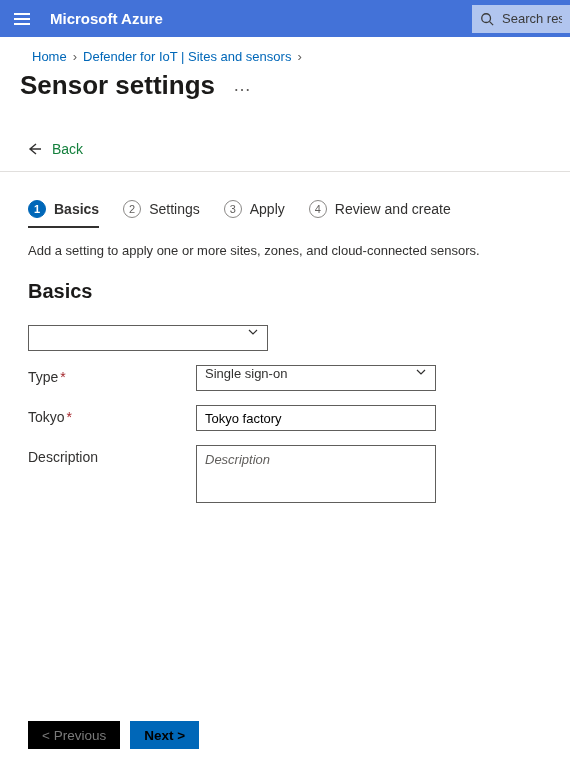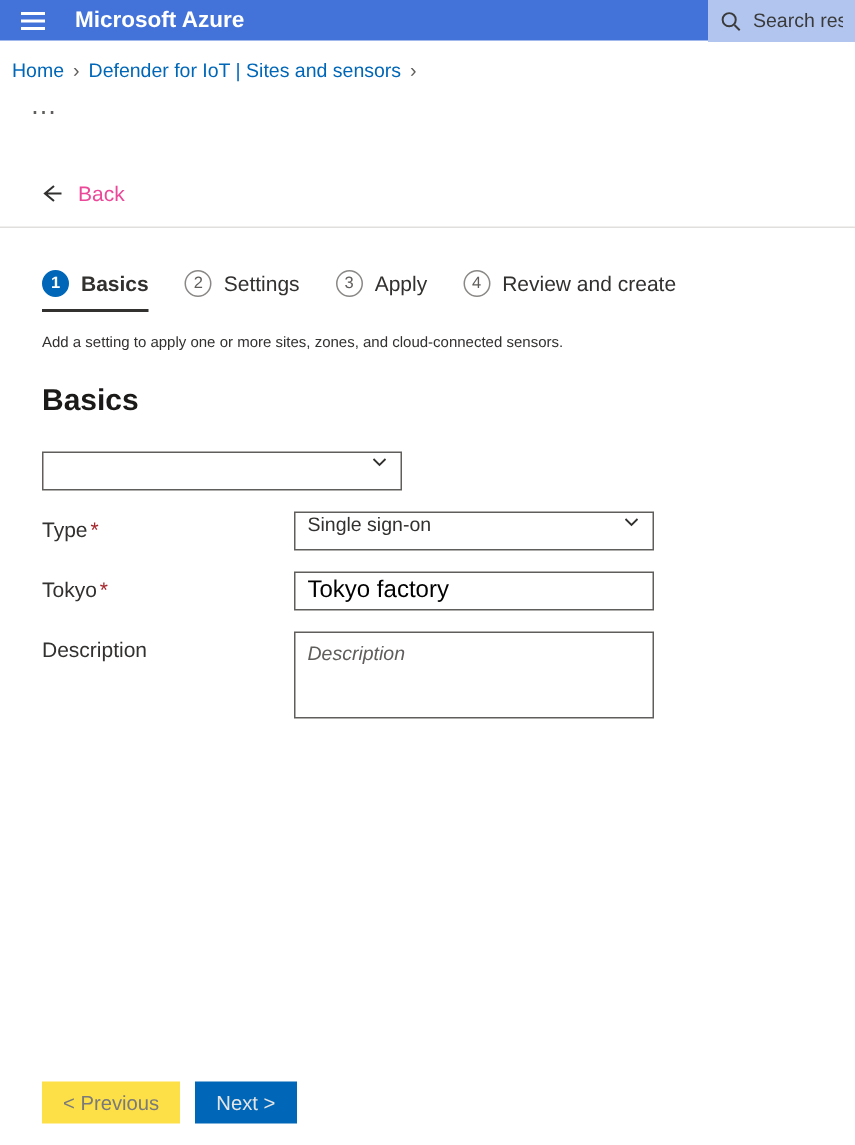--- a/index.html
+++ b/index.html
@@ -1,71 +1,71 @@
 <!DOCTYPE html>
 <html><head>
 <meta charset="utf-8">
 <style>
   * { box-sizing: border-box; margin: 0; padding: 0; font-family: "Segoe UI", -apple-system, BlinkMacSystemFont, sans-serif; }
   html, body { width: 570px; height: 763px; overflow: hidden; background: #ffffff; color: #323130; }
 
   
-  .topbar { height: 27px; background: #4372d8; display: flex; align-items: center; color: #fff; padding: 0 14px; gap: 20px; }
+  .topbar { height: 37px; background: #4372d8; display: flex; align-items: center; color: #fff; padding: 0 14px; gap: 20px; }
   .hamburger { display:flex; flex-direction:column; gap:3px; cursor:pointer; }
   .hamburger span { display:block; width:16px; height:2px; background:#fff; }
   .brand { font-size: 15px; font-weight: 600; }
   .topspace { flex:1; }
   .searchwrap { background:#b1c5ef; height:28px; display:flex; align-items:center; padding:0 8px; gap:8px; min-width:90px; margin-right:-14px; }
   .searchwrap input { border:none; background:transparent; outline:none; font-size:13px; color:#2b2b2b; width:60px; }
   .searchwrap input::placeholder { color:#3a3a3a; }
   .search-icon svg { width:14px; height:14px; display:block; }
 
   
-  .crumbs { padding: 12px 20px 0 8px; font-size:13px; display:flex; align-items:center; gap:6px; color:#0067b8; }
+  .crumbs { padding: 12px 20px 0 32px; font-size:13px; display:flex; align-items:center; gap:6px; color:#0067b8; }
   .crumbs a { color:#0067b8; text-decoration:none; }
   .chev { color:#605e5c; }
 
   
   .titlebar { padding: 6px 20px 0 20px; display:flex; align-items:center; gap:18px; }
   h1.pagetitle { font-size:26px; font-weight:600; color:#1b1a19; }
   .more { color:#605e5c; font-size:18px; letter-spacing:2px; cursor:pointer; }
 
   
-  .backrow { padding: 40px 20px 14px 26px; display:flex; align-items:center; gap:10px; font-size:14px; color:#ec4899; border-bottom:1px solid #e1dfdd; cursor:pointer; }
+  .backrow { padding: 40px 20px 14px 26px; display:flex; align-items:center; gap:10px; font-size:14px; color:#15803d; border-bottom:1px solid #e1dfdd; cursor:pointer; }
   .backarrow svg { width:16px; height:16px; display:block; }
 
   
   .tabs { display:flex; gap:24px; padding: 28px 28px 0 28px; border-bottom:1px solid transparent; }
   .tab { display:flex; align-items:center; gap:8px; font-size:14px; color:#323130; padding-bottom:10px; cursor:pointer; position:relative; }
   .tabnum { width:18px; height:18px; border-radius:50%; border:1px solid #8a8886; display:flex; align-items:center; justify-content:center; font-size:11px; color:#605e5c; }
   .tab.active .tabnum { background:#0067b8; border-color:#0067b8; color:#fff; }
   .tab.active { font-weight:600; }
   .tab.active::after { content:""; position:absolute; left:0; right:0; bottom:0; height:2px; background:#323130; }
 
-  .desc { padding: 14px 12px 0 28px; font-size:10px; color:#323130; }
+  .desc { padding: 14px 12px 0 28px; font-size:13px; color:#323130; }
 
   h2.sechead { padding: 22px 28px 6px 28px; font-size:20px; font-weight:600; color:#1b1a19; }
 
   .form { padding: 16px 28px; }
   .row { display:flex; align-items:flex-start; margin-bottom:14px; }
   .lbl { width:168px; font-size:14px; color:#323130; padding-top:4px; }
   .req { color:#a4262c; margin-left:2px; }
   .ctrl { flex:1; max-width:240px; }
   .selectlike, .txt { width:100%; height:26px; border:1px solid #605e5c; font-size:13px; padding:0 8px; display:flex; align-items:flex-start; justify-content:space-between; background:#fff; }
   .selectlike { cursor:pointer; }
   .selectlike .chev2 svg { width:12px; height:12px; display:block; }
-  input.txtinput { width:100%; height:26px; border:1px solid #605e5c; font-size:16px; padding:0 8px; outline:none; }
+  input.txtinput { width:100%; height:26px; border:1px solid #605e5c; font-size:13px; padding:0 8px; outline:none; }
   textarea.ta { width:100%; height:58px; border:1px solid #605e5c; font-size:13px; padding:6px 8px; resize:none; outline:none; font-style:italic; color:#605e5c; font-family:inherit; }
   textarea.ta::placeholder { color:#605e5c; font-style:italic; }
 
   
   .footer { position:absolute; left:0; right:0; bottom:0; padding: 10px 28px 14px 28px; display:flex; gap:10px; }
   .btn { height:28px; padding:0 14px; font-size:13.5px; display:flex; align-items:center; justify-content:center; cursor:pointer; border:none; }
-  .btn-prev { background:#fde047; color:#7a7a7a; }
-  .btn-next { background:#0067b8; color:#e5e5e5; font-weight:400; }
+  .btn-prev { background:#000000; color:#7a7a7a; }
+  .btn-next { background:#0067b8; color:#000000; font-weight:700; }
 </style>
 </head>
 <body>
 
 <div class="topbar">
   <div class="hamburger">
     <span></span>
       <span></span>
       <span></span>
   </div>
@@ -83,20 +83,21 @@
 </div>
 
 <div class="crumbs">
   <a href="#">Home</a>
   <span class="chev">›</span>
   <a href="#">Defender for IoT | Sites and sensors</a>
   <span class="chev">›</span>
 </div>
 
 <div class="titlebar">
+  <h1 class="pagetitle">Sensor settings</h1>
   <span class="more">…</span>
 </div>
 
 <div class="backrow">
   <span class="backarrow">
     <svg viewBox="0 0 16 16">
         <path d="M10 3 L4 8 L10 13 M4 8 H15" fill="none" stroke="#323130" stroke-width="1.4"></path>
       </svg>
   </span>
   <span>Back</span>

